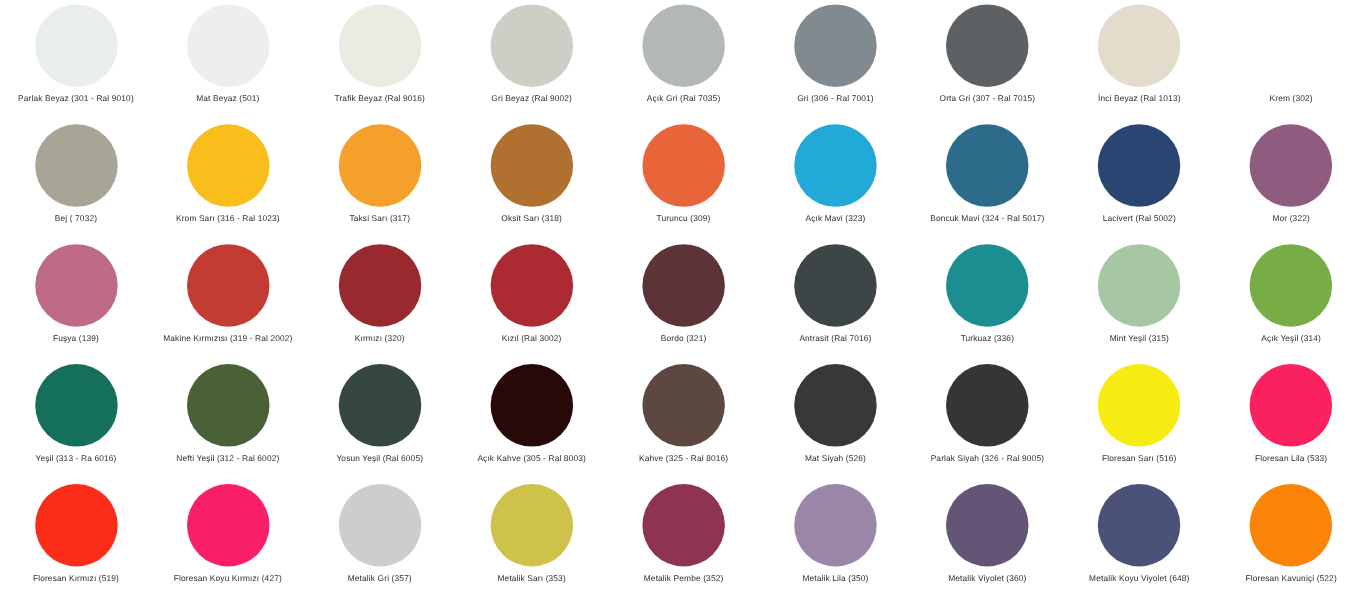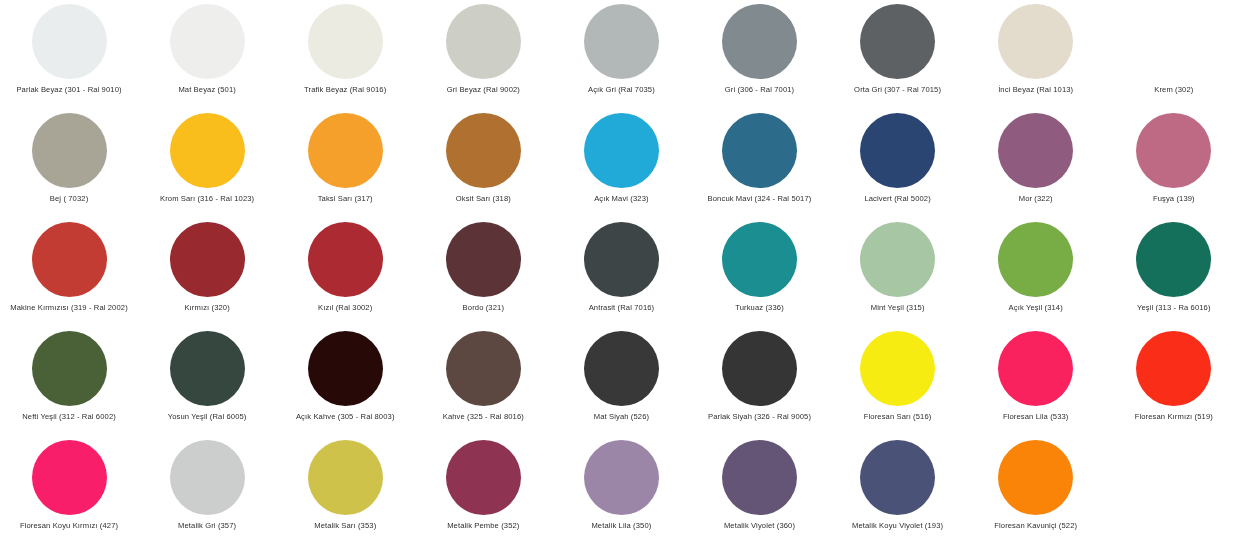--- a/index.html
+++ b/index.html
@@ -103,20 +103,24 @@
     </div>
     <div class="swatch-cell">
       <span class="swatch-dot" style="background-color: rgb(244, 160, 43);"></span>
       <div class="swatch-label">Taksi Sarı (317)</div>
     </div>
     <div class="swatch-cell">
       <span class="swatch-dot" style="background-color: rgb(176, 112, 47);"></span>
       <div class="swatch-label">Oksit Sarı (318)</div>
     </div>
     <div class="swatch-cell">
+      <span class="swatch-dot" style="background-color: rgb(232, 101, 58);"></span>
+      <div class="swatch-label">Turuncu (309)</div>
+    </div>
+    <div class="swatch-cell">
       <span class="swatch-dot" style="background-color: rgb(33, 169, 215);"></span>
       <div class="swatch-label">Açık Mavi (323)</div>
     </div>
     <div class="swatch-cell">
       <span class="swatch-dot" style="background-color: rgb(44, 107, 137);"></span>
       <div class="swatch-label">Boncuk Mavi (324 - Ral 5017)</div>
     </div>
     <div class="swatch-cell">
       <span class="swatch-dot" style="background-color: rgb(42, 69, 114);"></span>
       <div class="swatch-label">Lacivert (Ral 5002)</div>
@@ -220,19 +224,19 @@
     <div class="swatch-cell">
       <span class="swatch-dot" style="background-color: rgb(155, 134, 168);"></span>
       <div class="swatch-label">Metalik Lila (350)</div>
     </div>
     <div class="swatch-cell">
       <span class="swatch-dot" style="background-color: rgb(100, 85, 118);"></span>
       <div class="swatch-label">Metalik Viyolet (360)</div>
     </div>
     <div class="swatch-cell">
       <span class="swatch-dot" style="background-color: rgb(75, 82, 120);"></span>
-      <div class="swatch-label">Metalik Koyu Viyolet (193)</div>
+      <div class="swatch-label">Metalik Koyu Viyolet (648)</div>
     </div>
     <div class="swatch-cell">
       <span class="swatch-dot" style="background-color: rgb(249, 132, 7);"></span>
       <div class="swatch-label">Floresan Kavuniçi (522)</div>
     </div>
   </div>
 
 </body></html>

